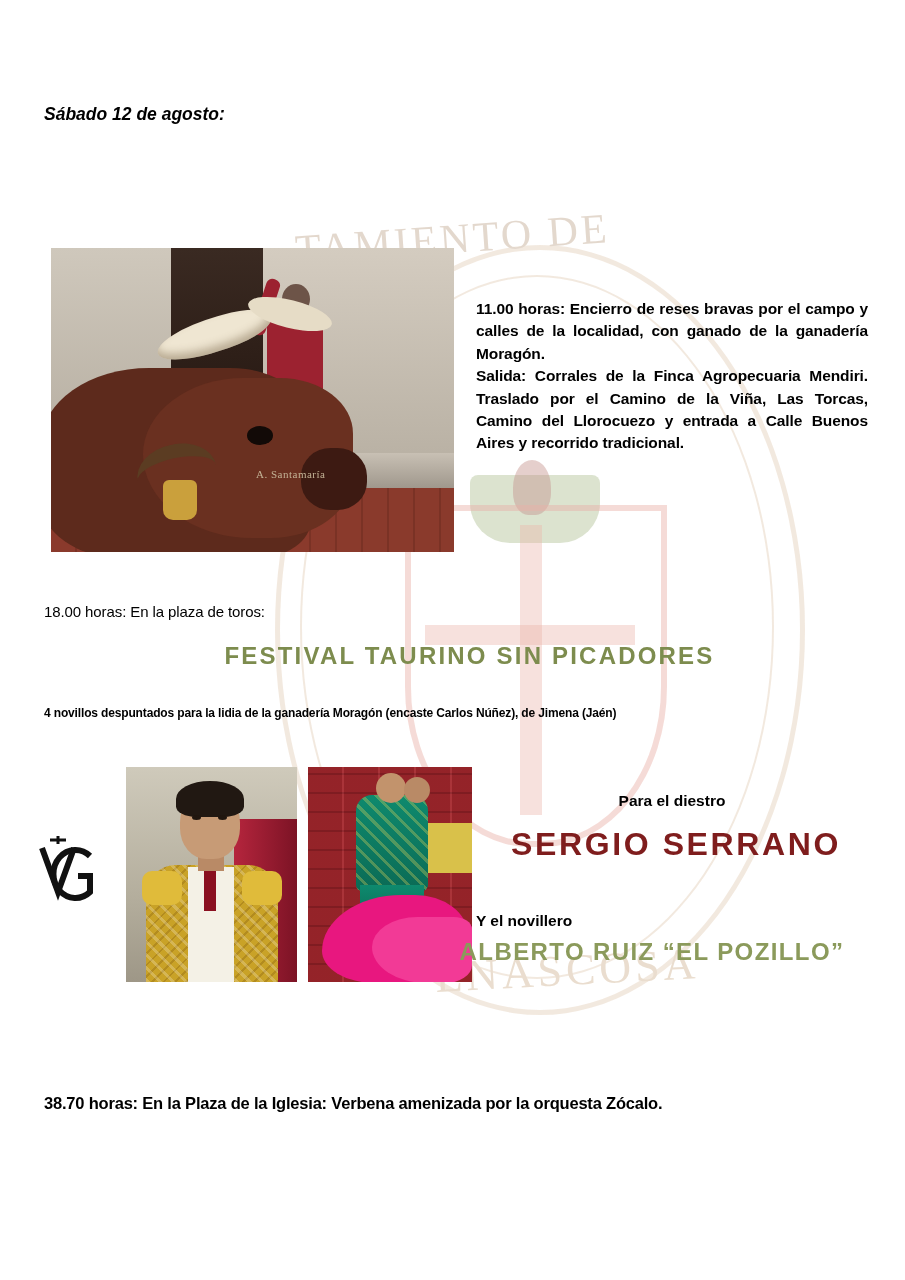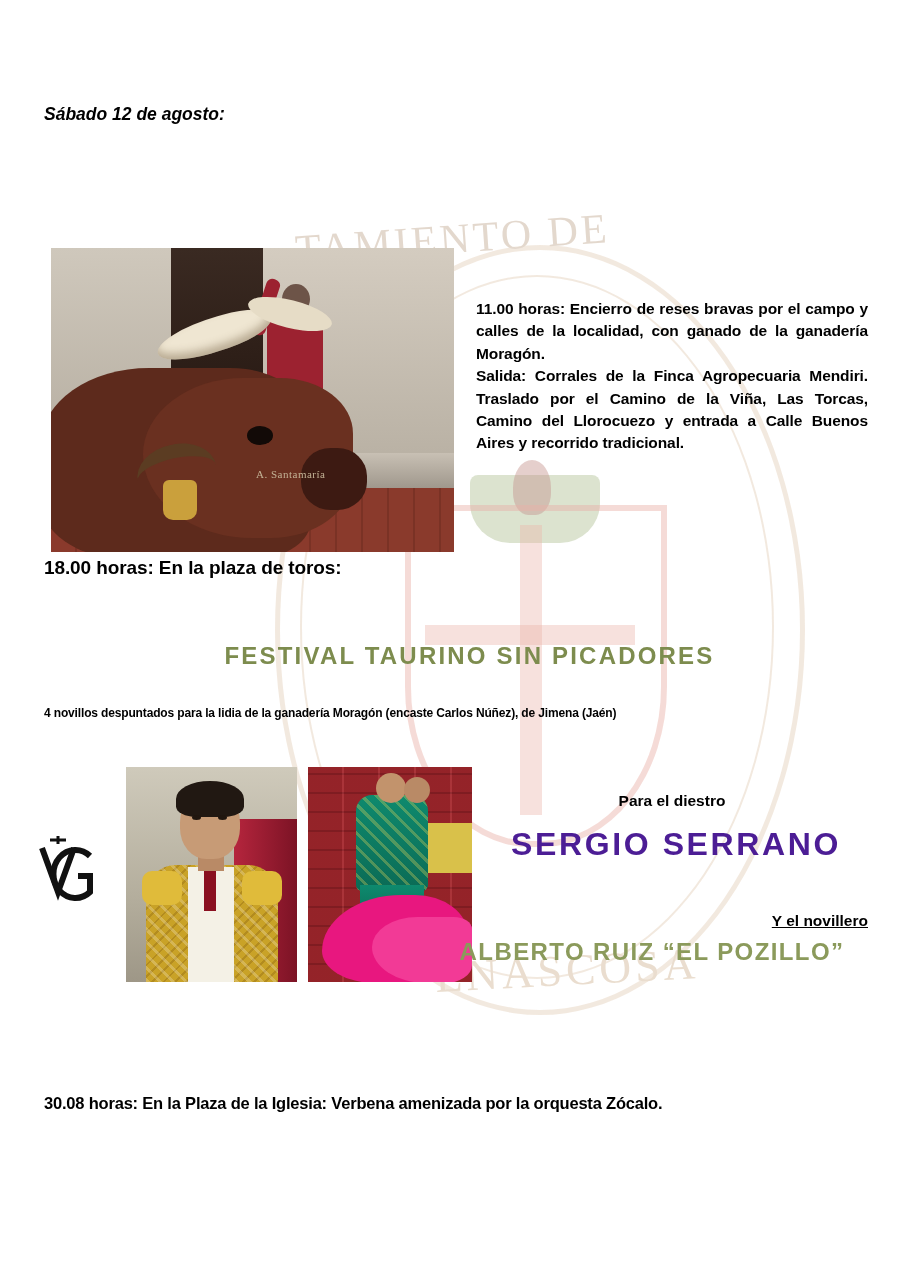--- a/index.html
+++ b/index.html
@@ -237,23 +237,23 @@
     font-size: 15.5px;
     font-weight: bold;
     line-height: 22.4px;
     text-align: justify;
     letter-spacing: -0.1px;
   }
 
   .line-18h {
     position: absolute;
     left: 44px;
-    top: 557px;
-    font-size: 19px;
-    font-weight: bold;
+    top: 603px;
+    font-size: 15px;
+    font-weight: normal;
     letter-spacing: -0.1px;
   }
   .festival-title {
     position: absolute;
     left: 0;
     top: 642px;
     width: 905px;
     text-align: center;
     font-size: 24px;
     font-weight: bold;
@@ -411,31 +411,30 @@
   }
   .name-sergio {
     position: absolute;
     left: 476px;
     top: 826px;
     width: 400px;
     text-align: center;
     font-size: 32px;
     font-weight: bold;
     letter-spacing: 2.6px;
-    color: #4c1d95;
+    color: #7f1d1d;
   }
   .para-novillero {
     position: absolute;
     left: 476px;
     top: 912px;
     width: 392px;
-    text-align: right;
+    text-align: left;
     font-size: 15.5px;
     font-weight: bold;
-    text-decoration: underline;
   }
   .name-alberto {
     position: absolute;
     left: 443px;
     top: 938px;
     width: 418px;
     text-align: center;
     font-size: 24px;
     font-weight: bold;
     letter-spacing: 1.4px;
@@ -549,15 +548,15 @@
     <div class="cap-head2"></div>
     <div class="cap-cape"></div>
     <div class="cap-cape2"></div>
   </div>
 
   <div class="para-diestro">Para el diestro</div>
   <div class="name-sergio">SERGIO SERRANO</div>
   <div class="para-novillero">Y el novillero</div>
   <div class="name-alberto">ALBERTO RUIZ “EL POZILLO”</div>
 
-  <div class="line-24h">30.08 horas: En la Plaza de la Iglesia: Verbena amenizada por la orquesta Zócalo.</div>
+  <div class="line-24h">38.70 horas: En la Plaza de la Iglesia: Verbena amenizada por la orquesta Zócalo.</div>
 
 </div>
 
 </body></html>

